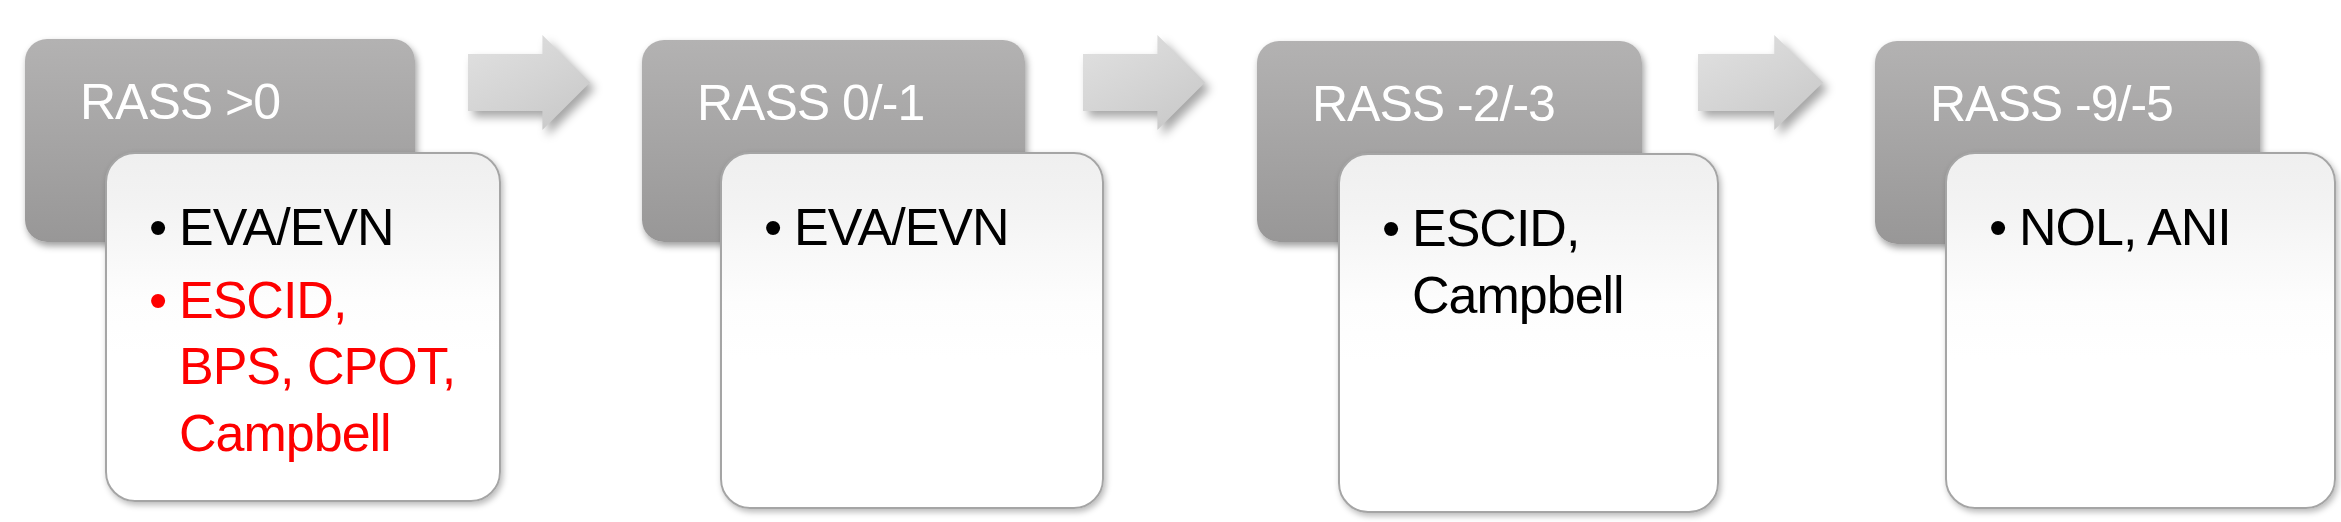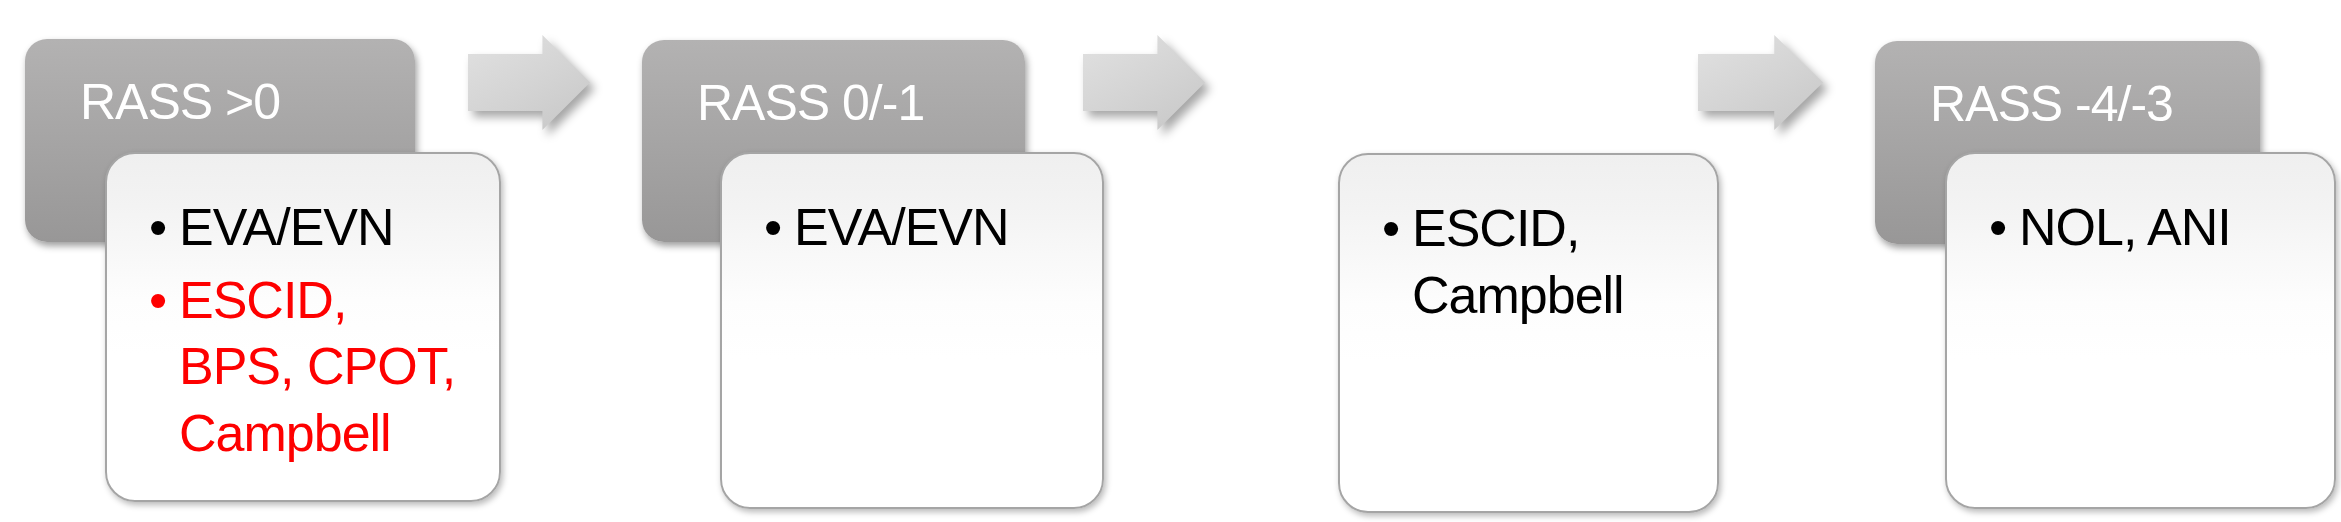--- a/index.html
+++ b/index.html
@@ -116,34 +116,37 @@
     <div class="bullet-item item-black">
       <span class="bullet-char">•</span>
       <span class="line">EVA/EVN</span>
     </div>
   </div>
 
   <div id="a2" class="flow-arrow">
     <div class="arrow-shape"></div>
   </div>
 
+  <div id="h3" class="stage-header">
+    <span>RASS -2/-3</span>
+  </div>
   <div id="c3" class="stage-card">
     <div class="bullet-item item-black">
       <span class="bullet-char">•</span>
       <span class="line">ESCID,</span>
       <span class="line">Campbell</span>
     </div>
   </div>
 
   <div id="a3" class="flow-arrow">
     <div class="arrow-shape"></div>
   </div>
 
   <div id="h4" class="stage-header">
-    <span>RASS -4/-3</span>
+    <span>RASS -9/-5</span>
   </div>
   <div id="c4" class="stage-card">
     <div class="bullet-item item-black">
       <span class="bullet-char">•</span>
       <span class="line">NOL, ANI</span>
     </div>
   </div>
 
 </div>
 

